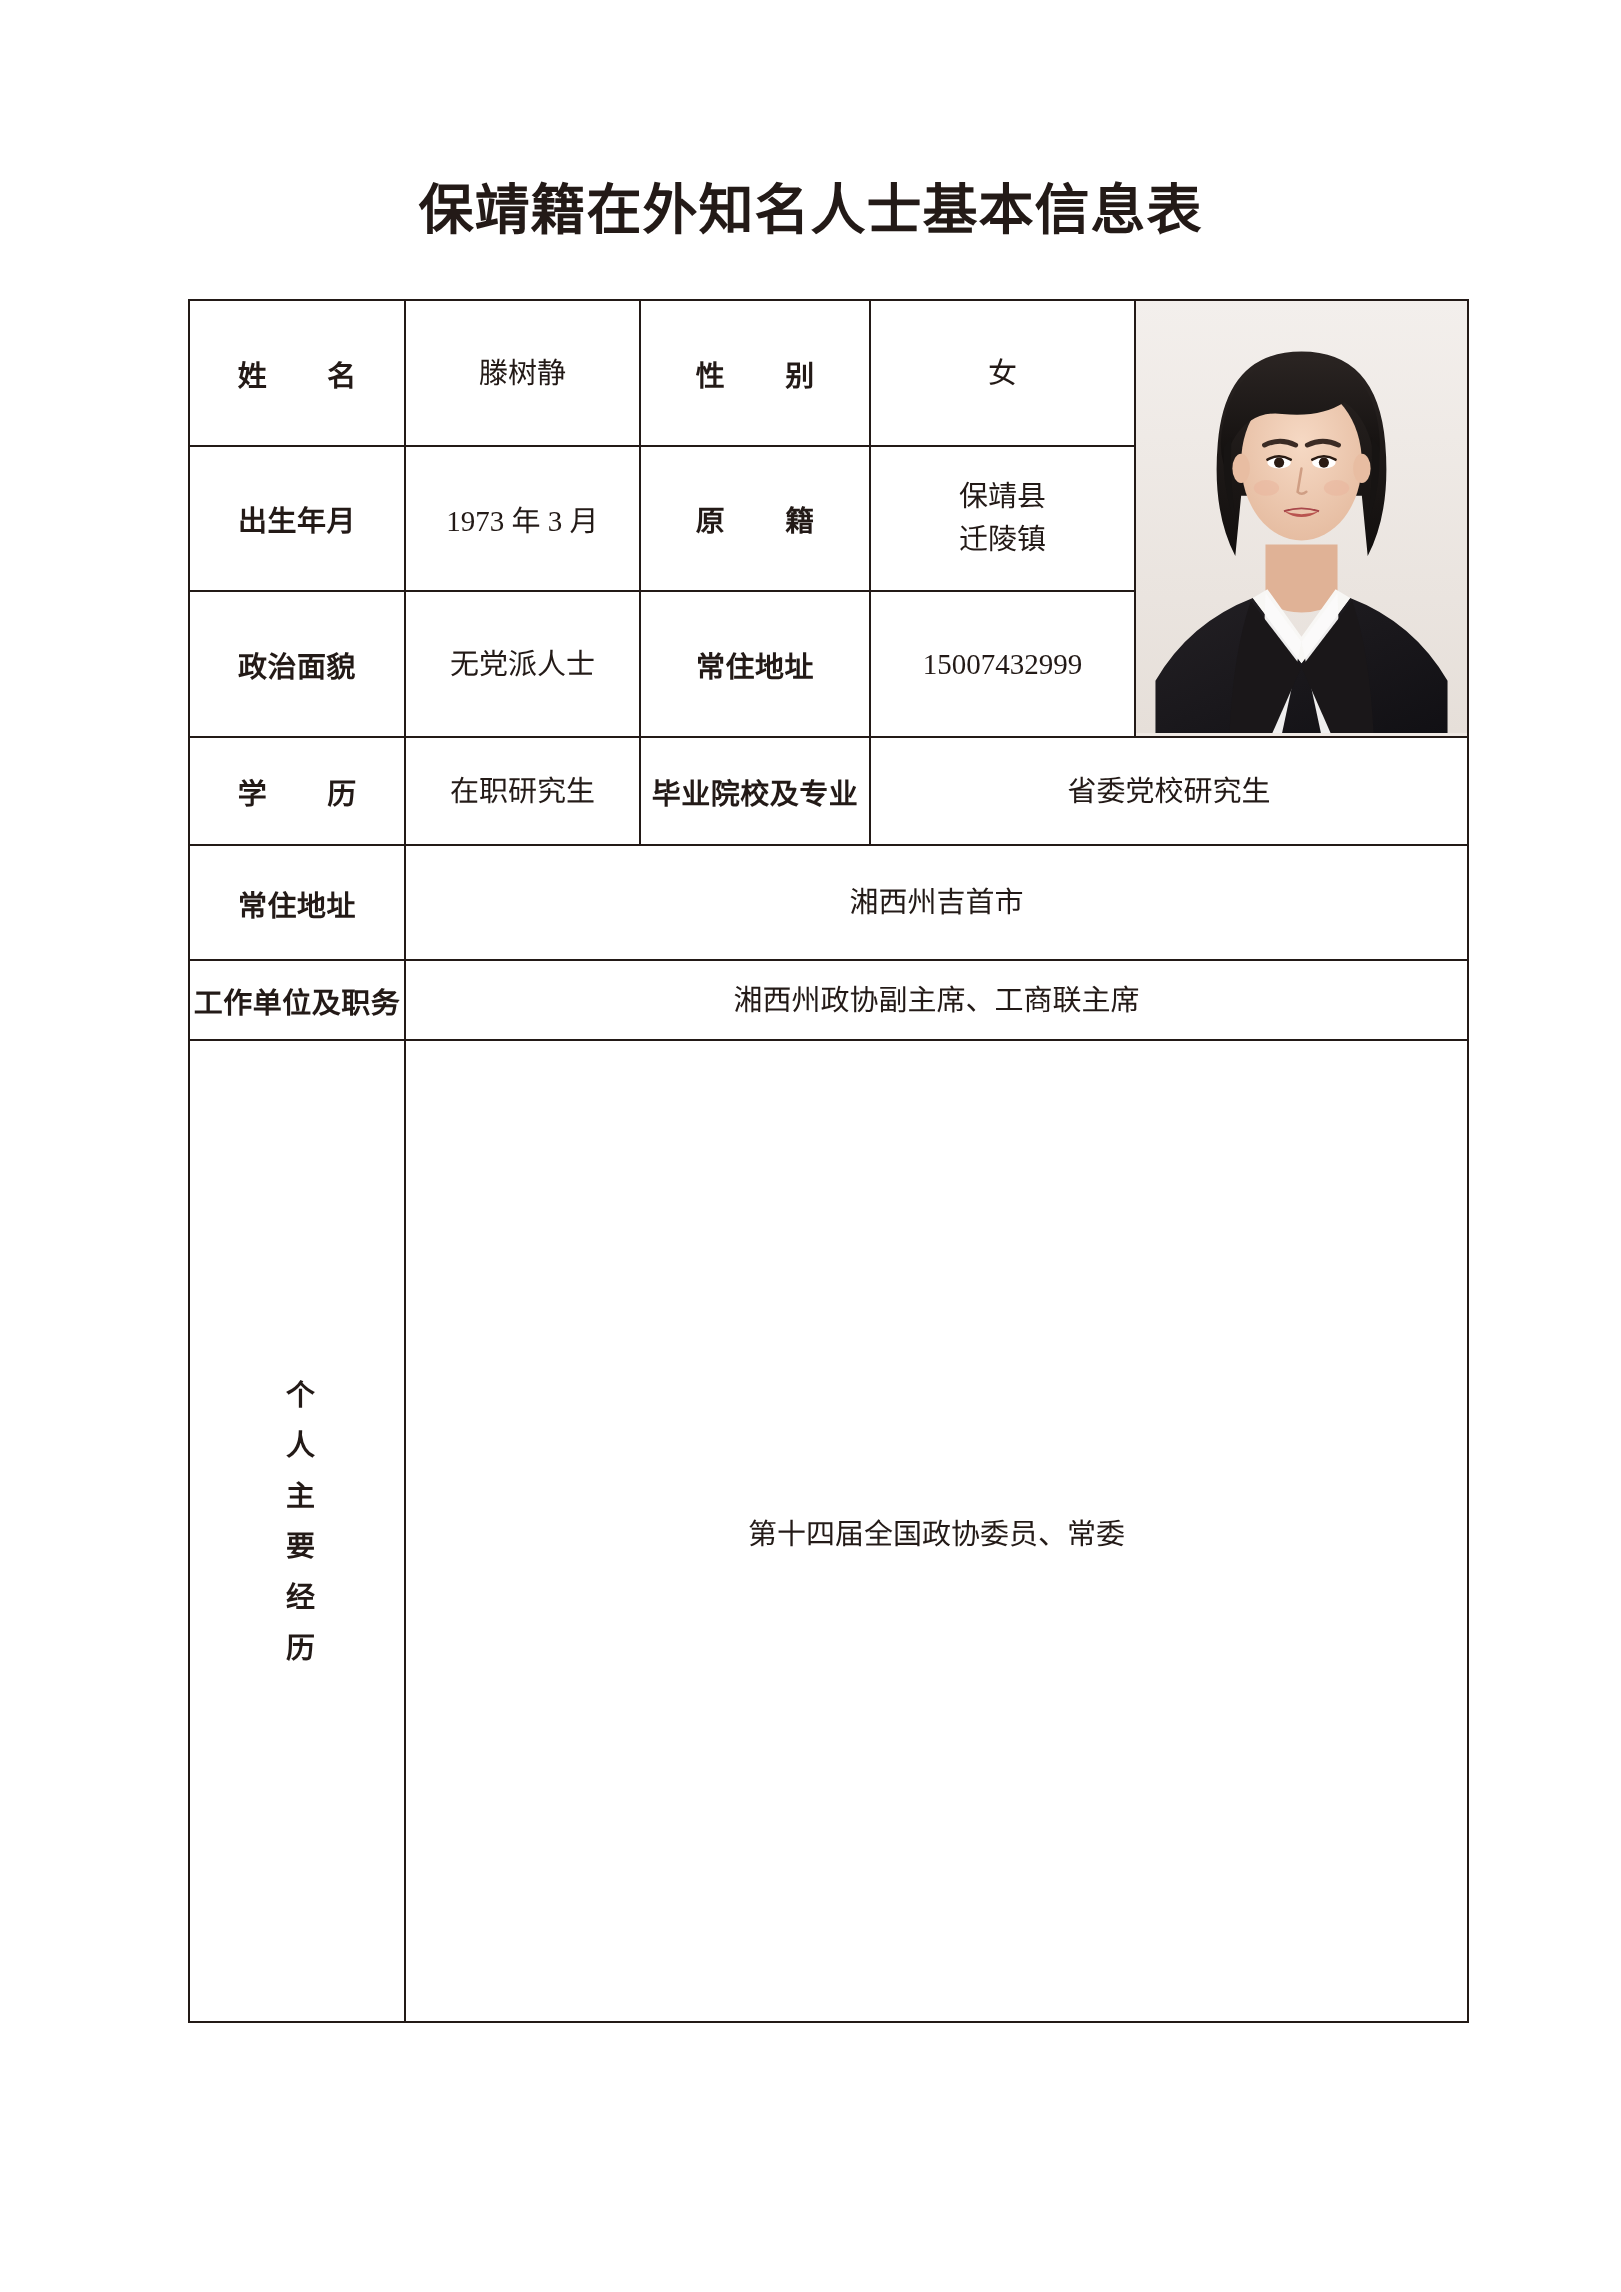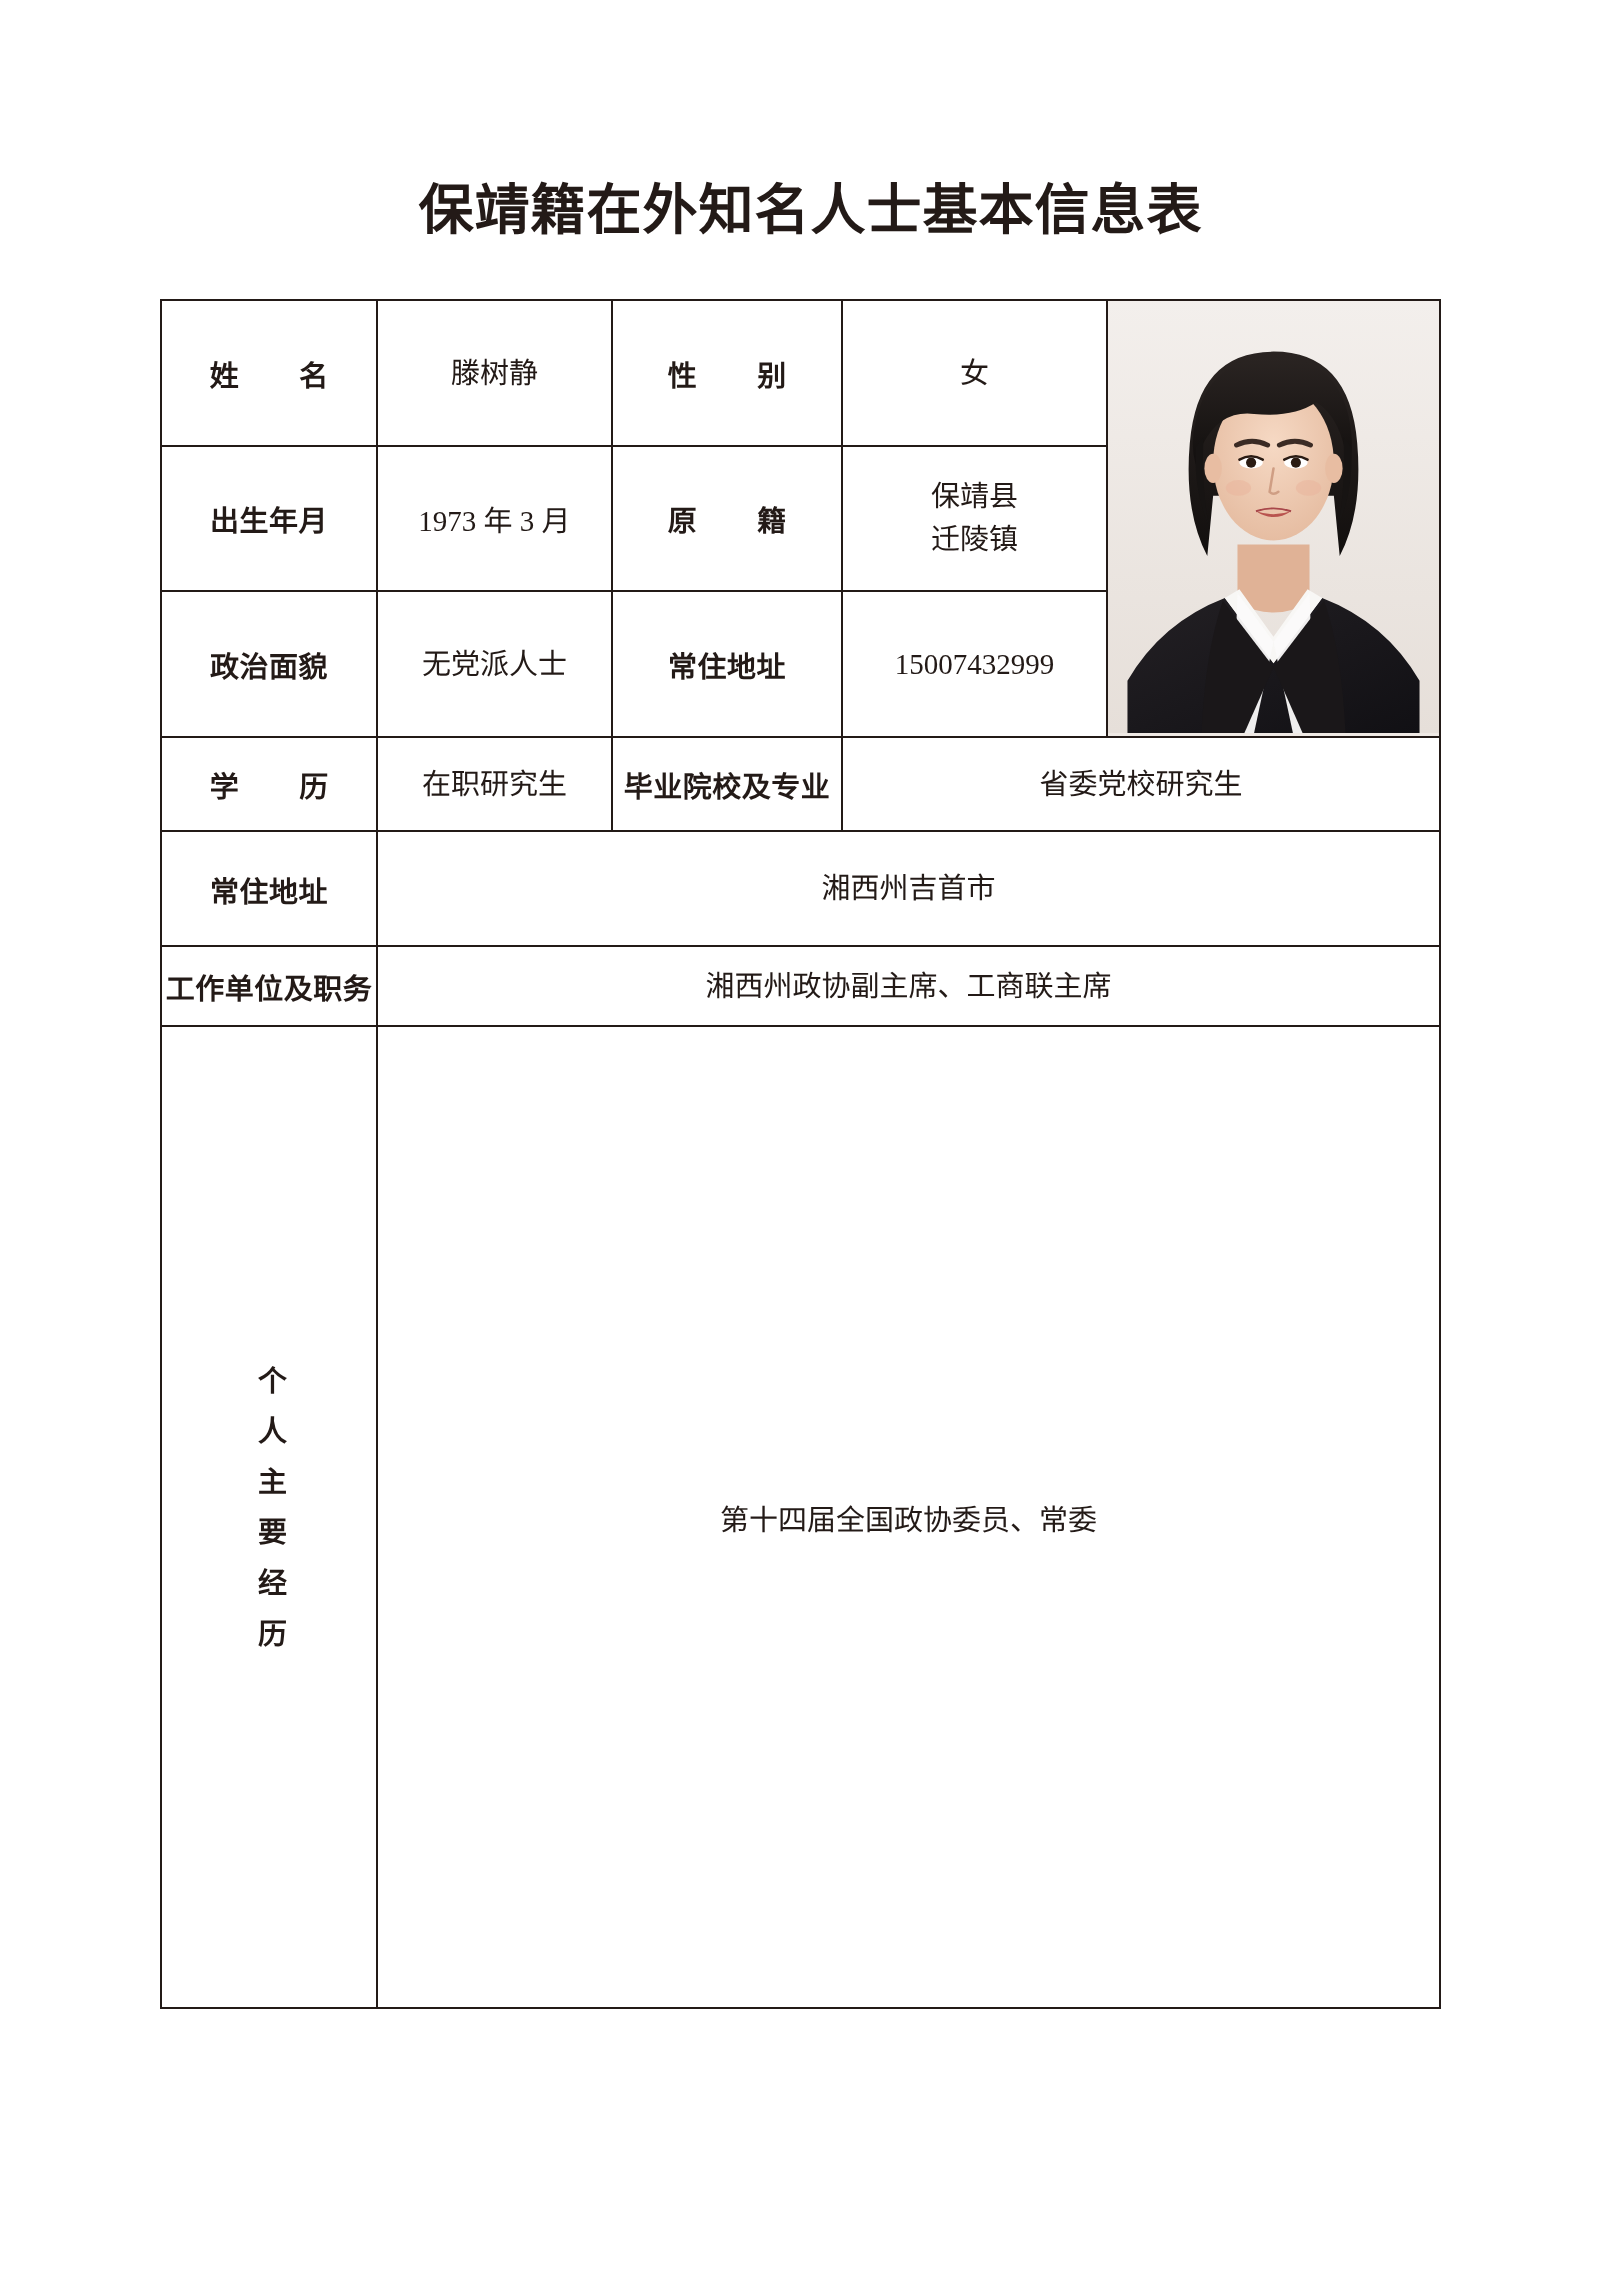--- a/index.html
+++ b/index.html
@@ -34,21 +34,21 @@
     font-weight: bold;
     font-size: 55px;
     letter-spacing: 1px;
     color: #231a17;
     line-height: 1.1;
     margin-top: 7px;
   }
 
   .info-table {
     position: absolute;
-    left: 160px;
+    left: 188px;
     top: 299px;
     width: 1279px;
     border-collapse: collapse;
     table-layout: fixed;
   }
   .info-table td {
     border: 2.5px solid #231a17;
     padding: 0;
     text-align: center;
     vertical-align: middle;
@@ -77,21 +77,21 @@
     line-height: 1.45;
   }
   .val-num {
     font-family: "Liberation Serif", "DejaVu Serif", serif;
     font-size: 29px;
   }
 
   .r1 { height: 145px; }
   .r2 { height: 145px; }
   .r3 { height: 145px; }
-  .r4 { height: 94px; }
+  .r4 { height: 108px; }
   .r5 { height: 115px; }
   .r6 { height: 80px; }
   .r7 { height: 980px; }
 
   .photo-cell {
     padding: 0 !important;
     vertical-align: top;
     position: relative;
   }
   .photo-frame {

